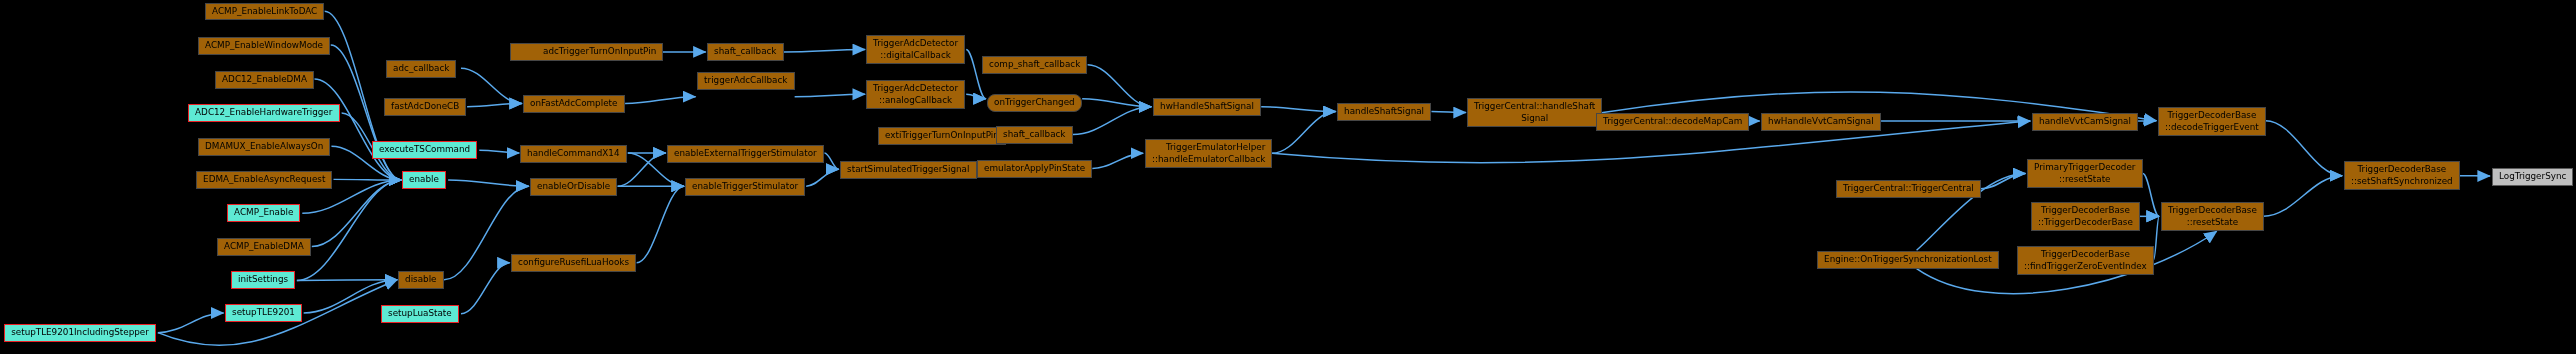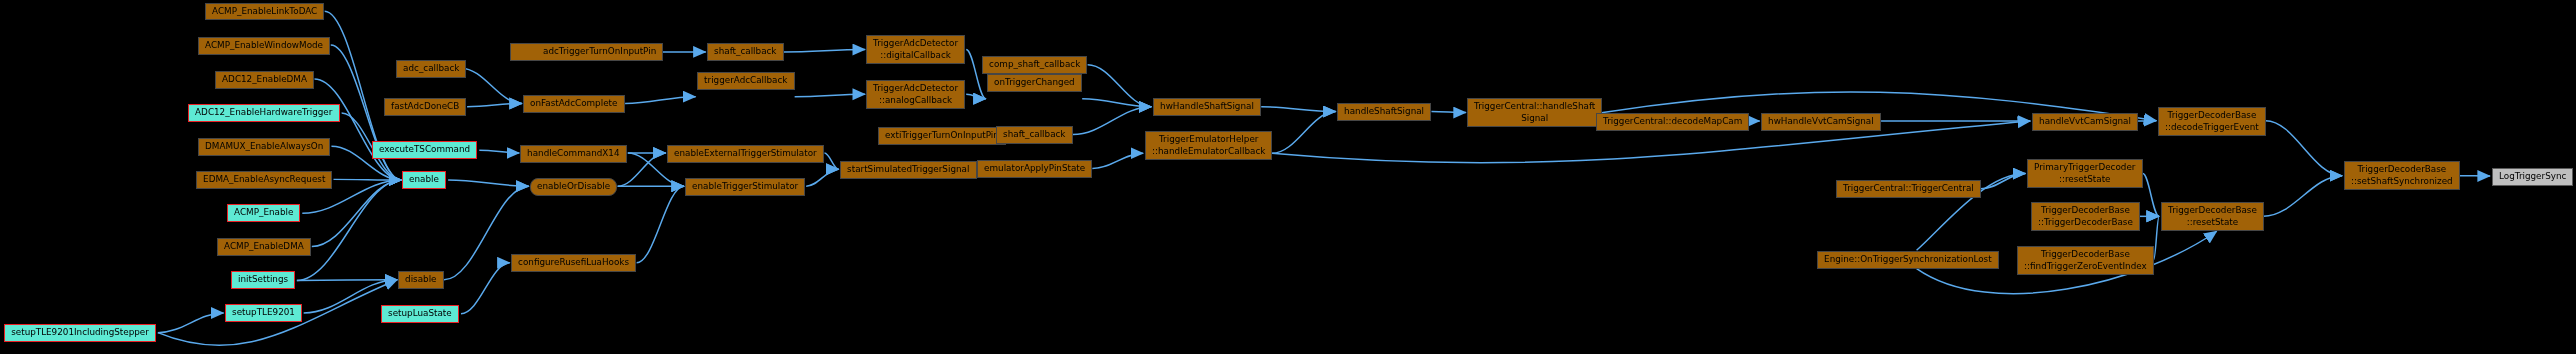--- a/index.html
+++ b/index.html
@@ -107,21 +107,21 @@
       </div>
       <div class="node focus" style="top: 271px; left: 231px;">
         <span class="ln">initSettings</span>
       </div>
       <div class="node focus" style="top: 304px; left: 225px;">
         <span class="ln">setupTLE9201</span>
       </div>
       <div class="node focus" style="top: 324px; left: 4.1px;">
         <span class="ln">setupTLE9201IncludingStepper</span>
       </div>
-      <div class="node fn" style="top: 60px; left: 396px;">
+      <div class="node fn" style="top: 60px; left: 386px;">
         <span class="ln">adc_callback</span>
       </div>
       <div class="node fn" style="top: 98px; left: 384px;">
         <span class="ln">fastAdcDoneCB</span>
       </div>
       <div class="node focus" style="top: 141px; left: 372px;">
         <span class="ln">executeTSCommand</span>
       </div>
       <div class="node focus" style="top: 171px; left: 402px;">
         <span class="ln">enable</span>
@@ -134,21 +134,21 @@
       </div>
       <div class="node fn" style="top: 43px; left: 510px; padding-left: 32px;">
         <span class="ln">adcTriggerTurnOnInputPin</span>
       </div>
       <div class="node fn" style="top: 95px; left: 523px;">
         <span class="ln">onFastAdcComplete</span>
       </div>
       <div class="node fn" style="top: 145px; left: 520px;">
         <span class="ln">handleCommandX14</span>
       </div>
-      <div class="node fn" style="top: 178px; left: 530px; border-radius: 8px;">
+      <div class="node fn" style="top: 178px; left: 530px;">
         <span class="ln">enableOrDisable</span>
       </div>
       <div class="node fn" style="top: 254px; left: 511px;">
         <span class="ln">configureRusefiLuaHooks</span>
       </div>
       <div class="node fn" style="top: 43px; left: 707px;">
         <span class="ln">shaft_callback</span>
       </div>
       <div class="node fn" style="top: 72px; left: 697px;">
         <span class="ln">triggerAdcCallback</span>
@@ -169,33 +169,33 @@
       </div>
       <div class="node fn" style="top: 127px; left: 878px;">
         <span class="ln">extiTriggerTurnOnInputPin</span>
       </div>
       <div class="node fn" style="top: 161px; left: 840px;">
         <span class="ln">startSimulatedTriggerSignal</span>
       </div>
       <div class="node fn" style="top: 56px; left: 982px;">
         <span class="ln">comp_shaft_callback</span>
       </div>
-      <div class="node fn" style="top: 74px; left: 987px;">
+      <div class="node fn" style="top: 94px; left: 987px; border-radius: 8px;">
         <span class="ln">onTriggerChanged</span>
       </div>
       <div class="node fn" style="top: 126px; left: 996px;">
         <span class="ln">shaft_callback</span>
       </div>
       <div class="node fn" style="top: 160px; left: 977px;">
         <span class="ln">emulatorApplyPinState</span>
       </div>
       <div class="node fn" style="top: 98px; left: 1153px;">
         <span class="ln">hwHandleShaftSignal</span>
       </div>
-      <div class="node fn" style="top: 131px; left: 1145px;">
+      <div class="node fn" style="top: 139px; left: 1145px; text-align: right;">
         <span class="ln">TriggerEmulatorHelper</span>
         <span class="ln">::handleEmulatorCallback</span>
       </div>
       <div class="node fn" style="top: 103px; left: 1337px;">
         <span class="ln">handleShaftSignal</span>
       </div>
       <div class="node fn" style="top: 98px; left: 1467px;">
         <span class="ln">TriggerCentral::handleShaft</span>
         <span class="ln">Signal</span>
       </div>

